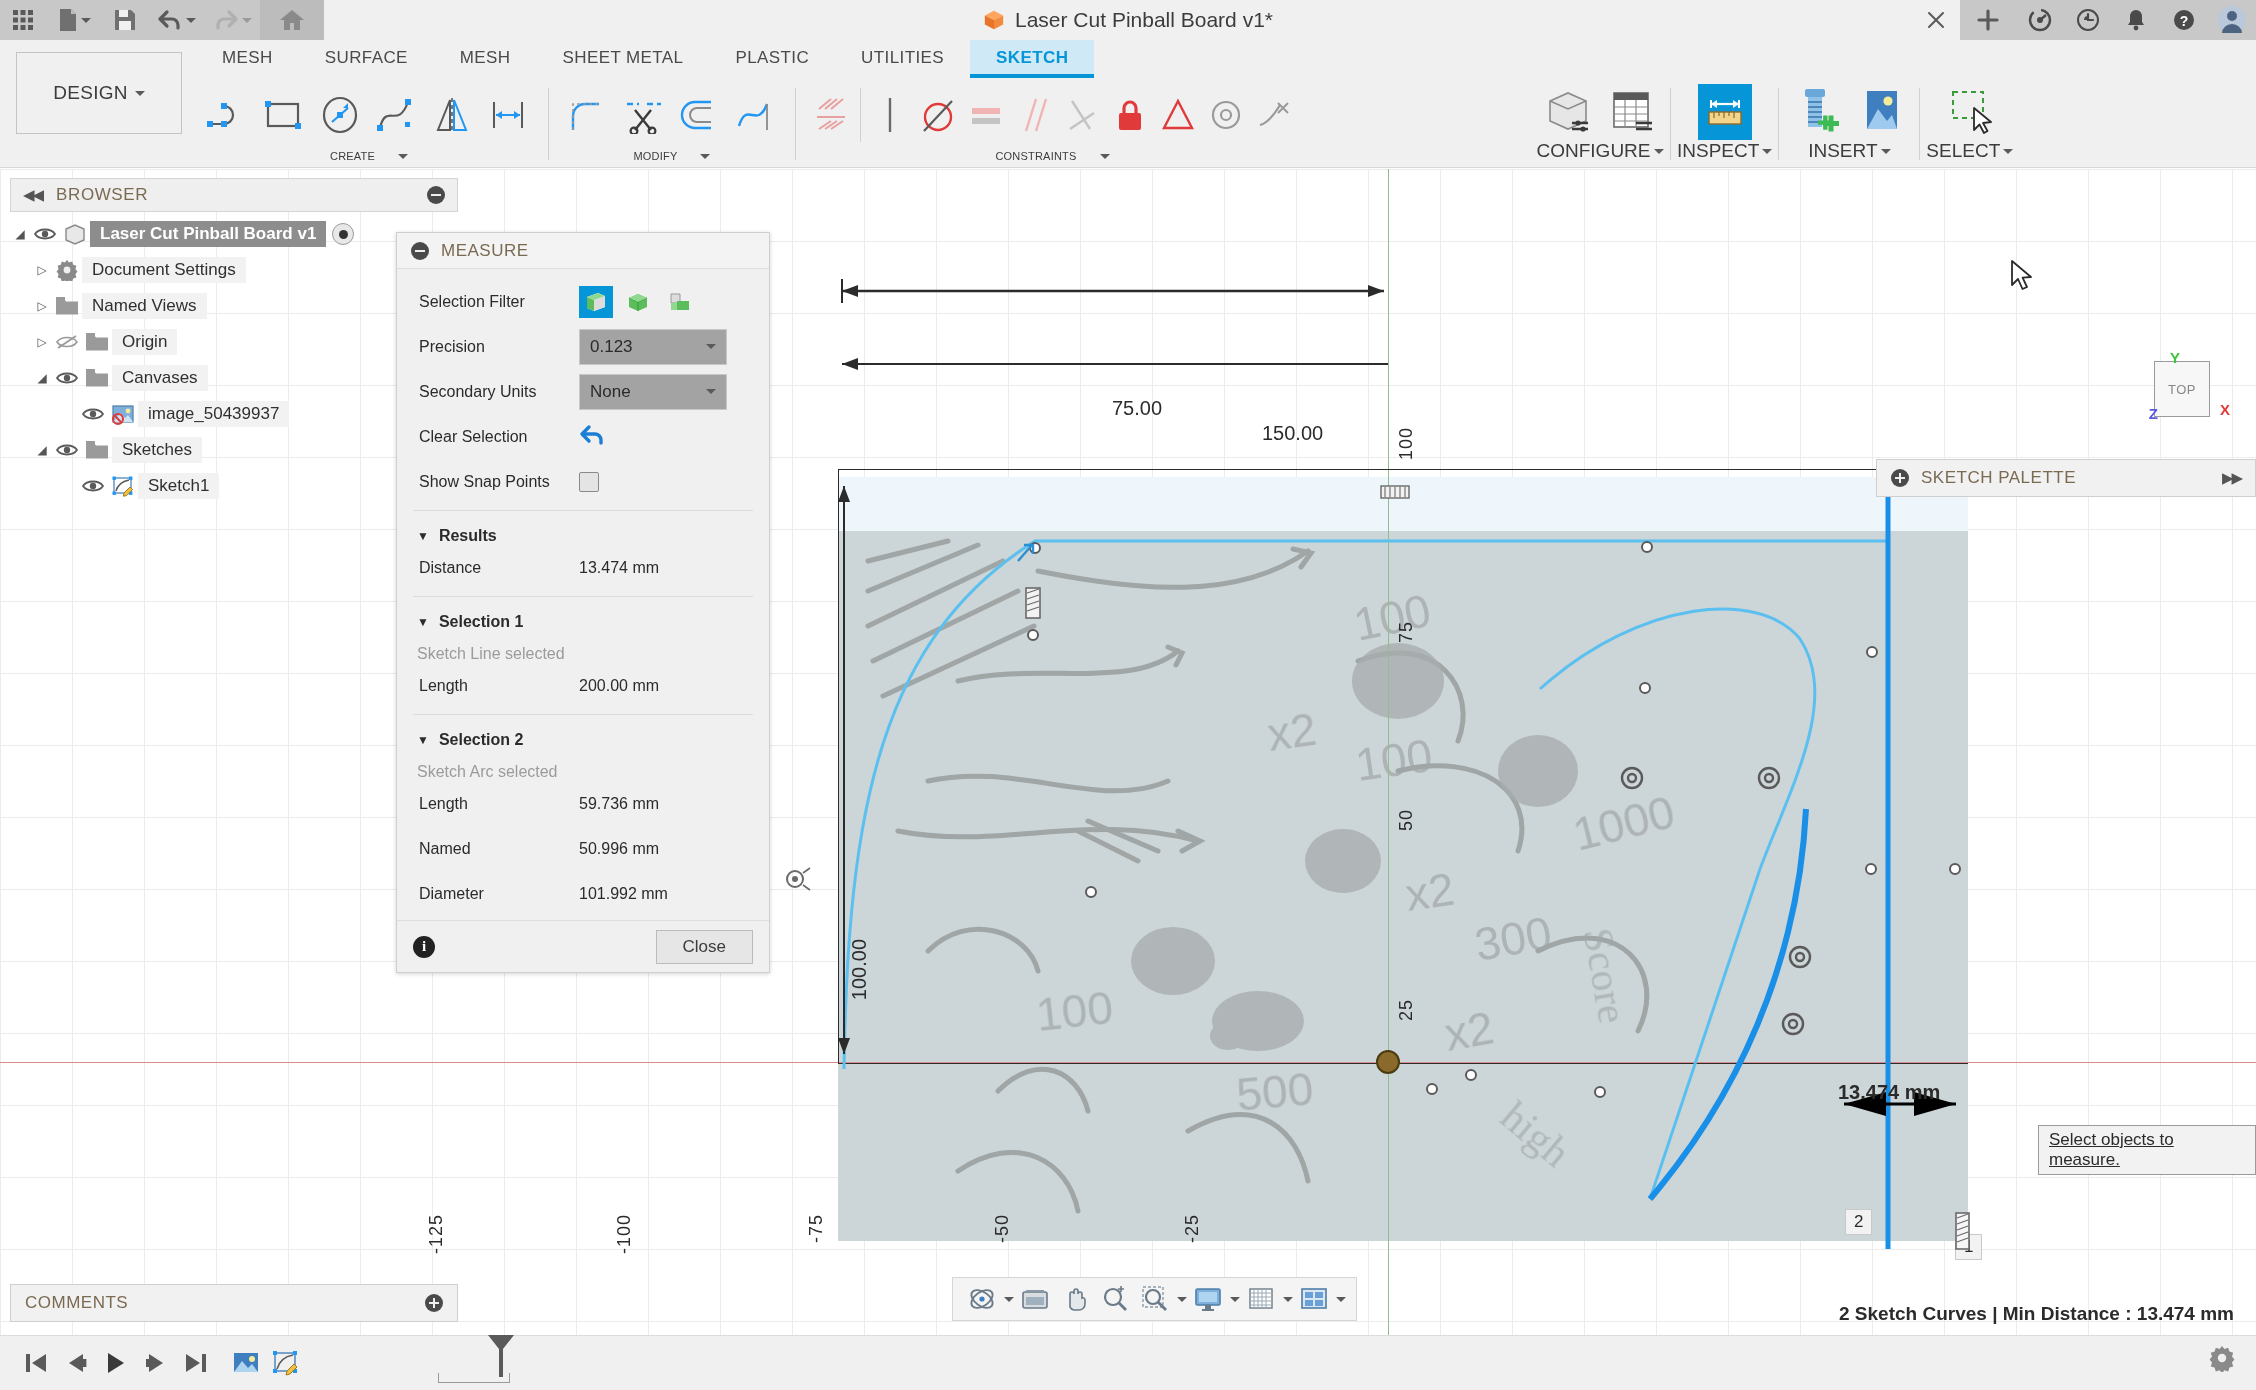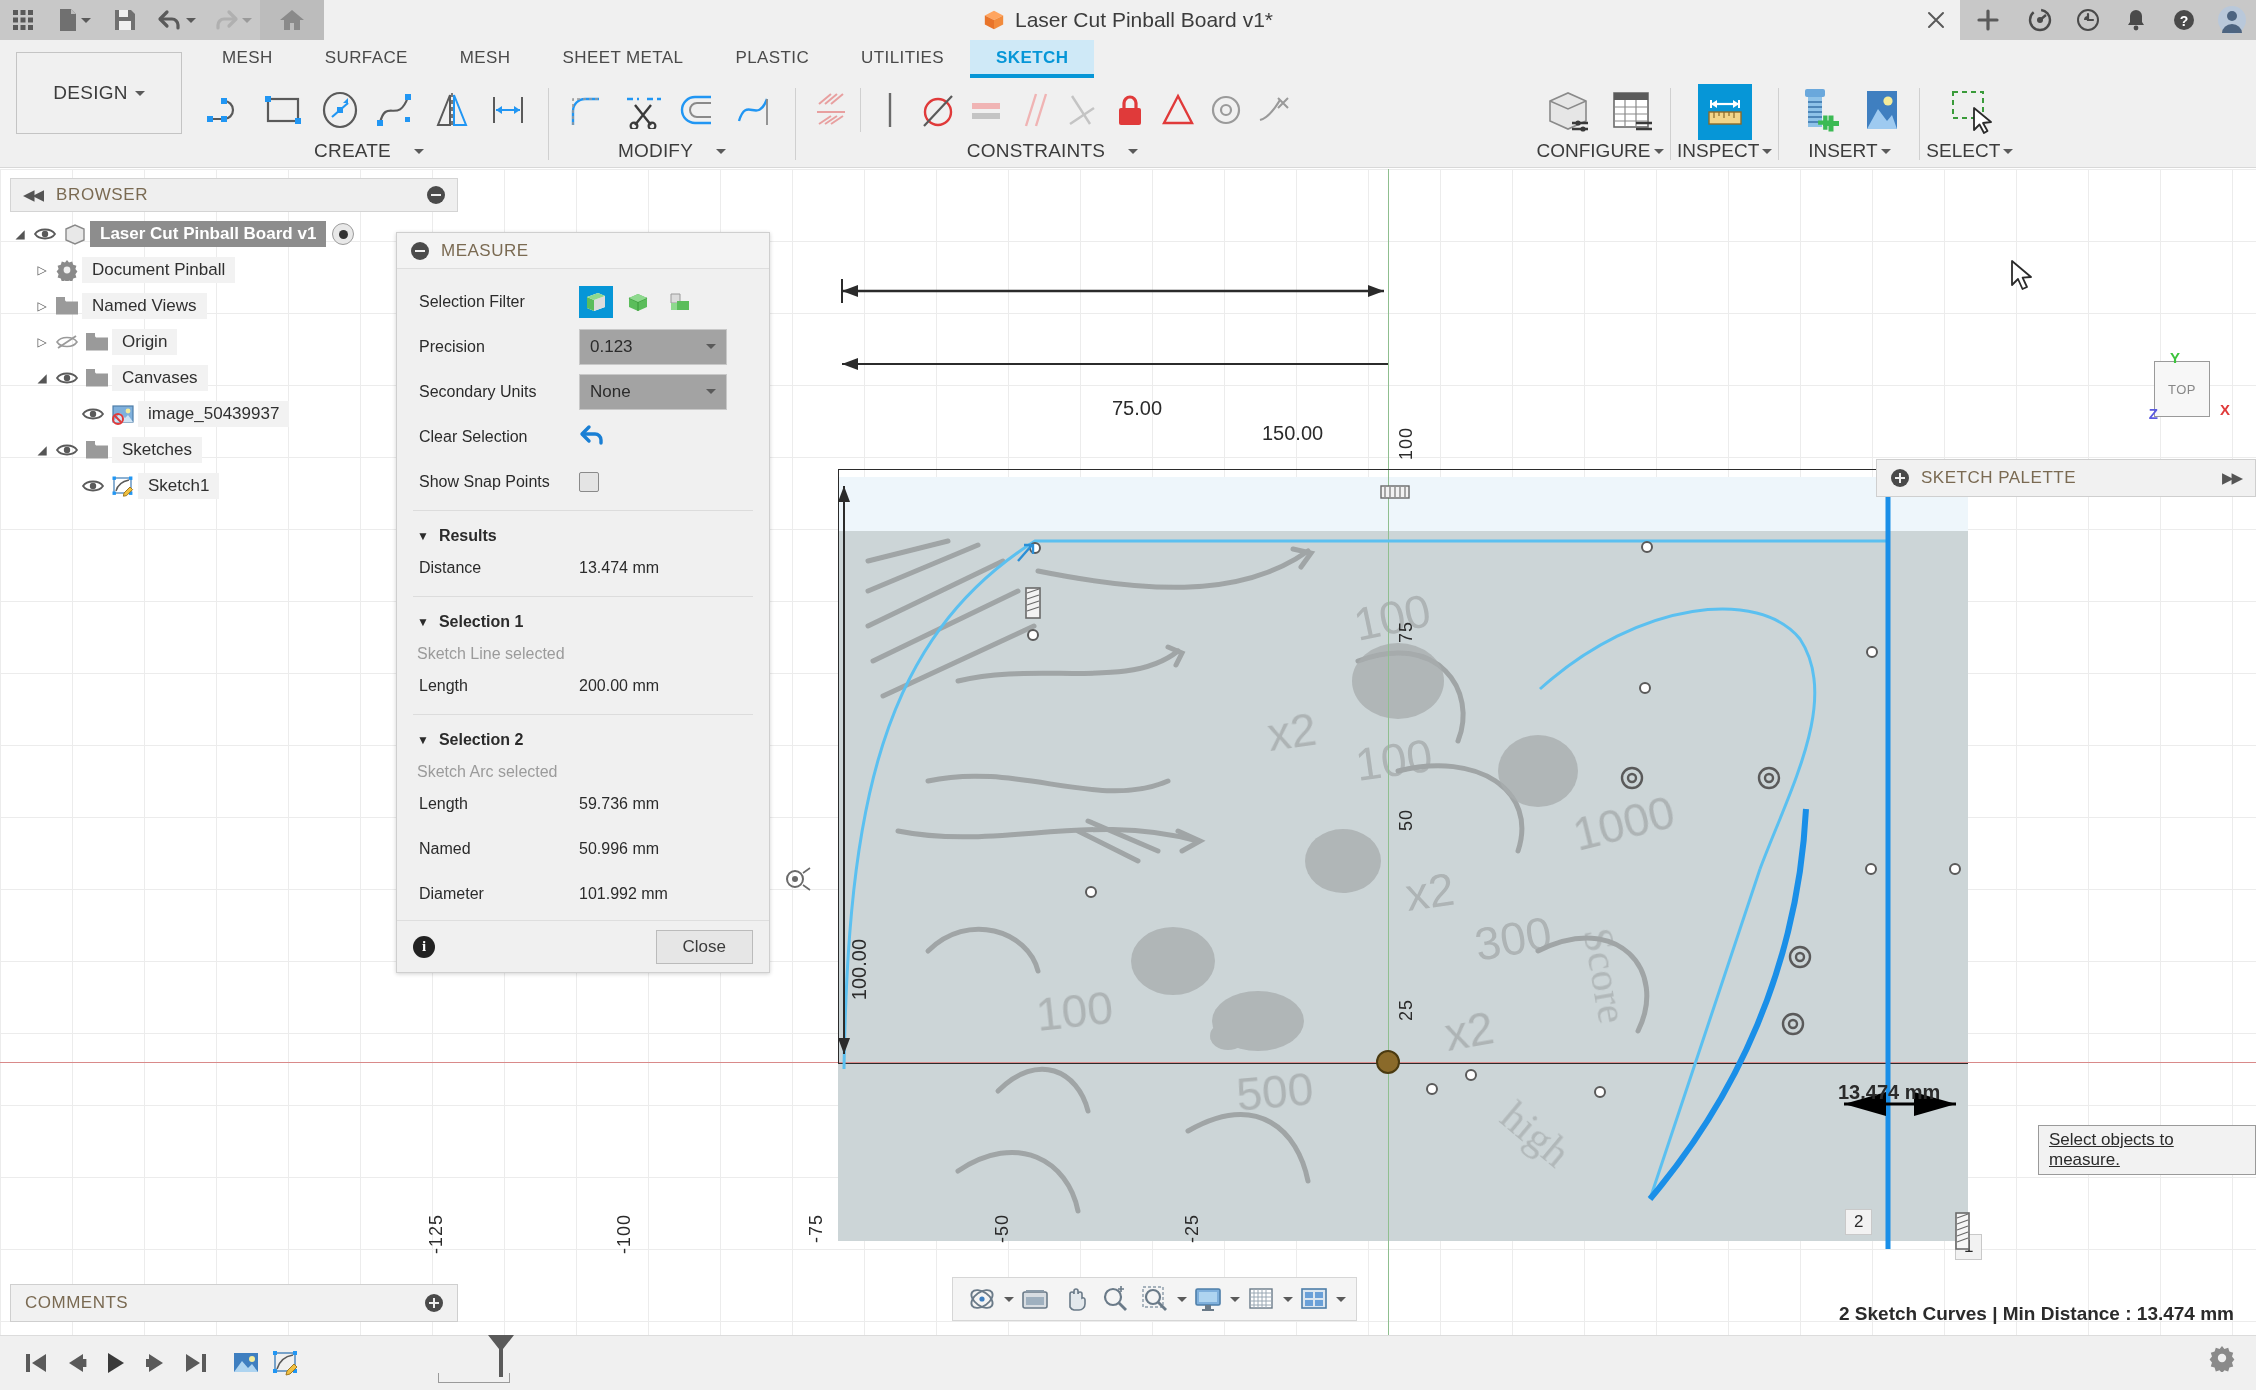--- a/index.html
+++ b/index.html
@@ -61,21 +61,21 @@
     position: absolute; top: 12px; left: 16px; width: 166px; height: 82px;
     border: 1px solid #c4c4c4; background: #f0f0f0;
     display: flex; align-items: center; justify-content: center; gap: 4px;
   }
   .designbox span { font-size: 19px; color: #3c3c3c; font-weight: normal; letter-spacing:.3px; }
 
   .groups { position: absolute; top: 40px; left: 196px; height: 88px; display: flex; align-items: stretch; }
   .group { display: flex; flex-direction: column; align-items: center; justify-content: space-between;
            padding: 0 6px; height: 88px; position: relative; }
   .group-icons { display: flex; align-items: center; gap: 2px; flex: 1; }
-  .group-label { font-size: 19px; color: #3c3c3c; display: flex; align-items: center; gap: 20px;
+  .group-label { font-size: 11px; color: #3c3c3c; display: flex; align-items: center; gap: 20px;
                  padding-bottom: 6px; letter-spacing: .2px; }
   .vsep { width: 1px; background: #d0d0d0; margin: 8px 6px; align-self: stretch; }
   .ic { width: 54px; height: 56px; display:flex; align-items:center; justify-content:center; }
   .ic.sm { width: 46px; }
 
   .rbig { display: flex; flex-direction: column; align-items: center; justify-content: flex-end; height: 88px; }
   .rbig .ic2 { width: 64px; height: 58px; display:flex; align-items:center; justify-content:center; }
   .rbig .lab { font-size: 19px; color:#3c3c3c; display:flex; align-items:center; padding-bottom:6px;}
   .finish { background:#cfe9f7; height:88px; padding: 0 14px; }
 
@@ -899,21 +899,21 @@
     </div>
 
     <div class="trow" style="padding-left:22px;">
       <span class="exp">▷</span>
       <span class="tico">
         <svg width="22" height="22" viewBox="0 0 22 22">
             <path d="M11 1 l2 2.6 3.2-1 1 3.2 3.2 1 -1 3.2 2 2.6 -2 2.6 1 3.2 -3.2 1 -1 3.2 -3.2-1 -2 2.6 -2-2.6 -3.2 1 -1-3.2 -3.2-1 1-3.2 -2-2.6 2-2.6 -1-3.2 3.2-1 1-3.2 3.2 1z" fill="#8a8a8a"></path>
             <circle cx="11" cy="11" r="3.4" fill="#f0f0f0"></circle>
           </svg>
       </span>
-      <span class="tlabel">Document Pinball</span>
+      <span class="tlabel">Document Settings</span>
     </div>
 
     <div class="trow" style="padding-left:22px;">
       <span class="exp">▷</span>
       <span class="tico">
         <svg width="26" height="22" viewBox="0 0 26 22">
             <path d="M2 4 h8 l2 2.6 h12 v13 H2 Z" fill="#9a9a9a"></path>
             <rect x="2" y="2" width="9" height="3" fill="#9a9a9a"></rect>
           </svg>
       </span>

